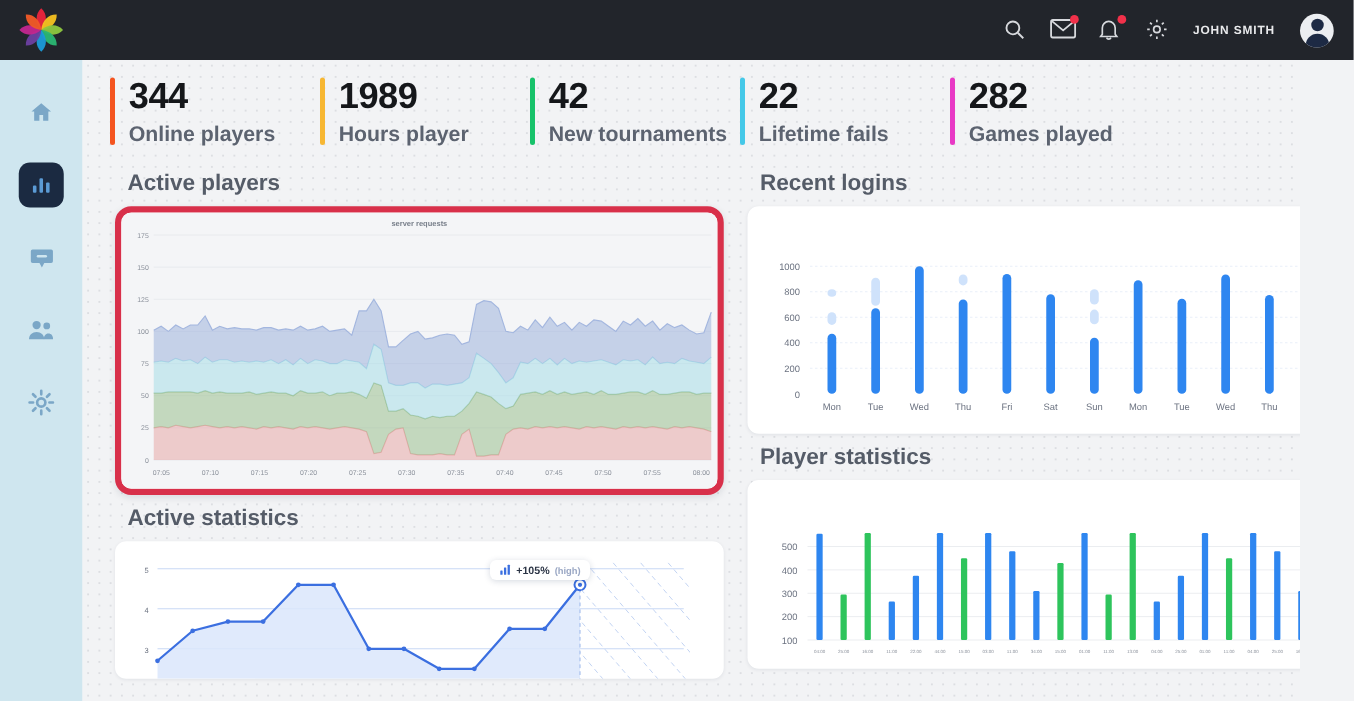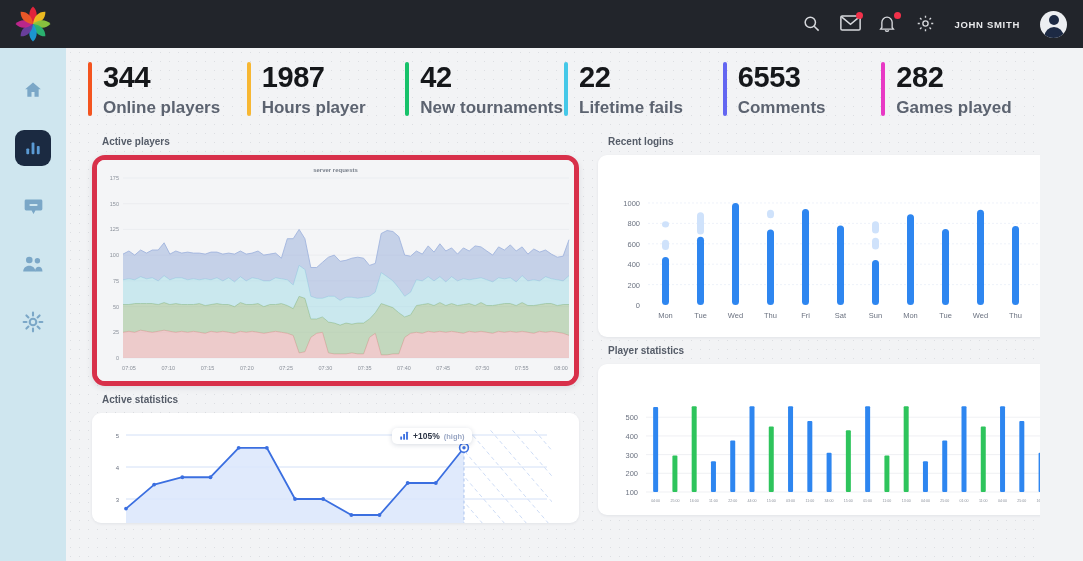--- a/index.html
+++ b/index.html
@@ -88,21 +88,21 @@
     font-size: 29px; font-weight: 700; color: #15171a;
     line-height: 1.05; letter-spacing: -.4px;
   }
   .stat-label { font-size: 17px; color: #5c6370; margin-top: 6px; font-weight: 600; }
 
   
   .panels { display: flex; padding: 10px 16px 0 26px; gap: 19px; }
   .col-left { width: 487px; }
   .col-right { width: 487px; }
   .panel-title {
-    font-size: 10px; color: #555c68; font-weight: 700;
+    font-size: 18px; color: #555c68; font-weight: 700;
     margin: 8px 0 8px 10px;
   }
   .card {
     background: #fff; border-radius: 9px;
     box-shadow: 0 1px 3px rgba(20,30,50,.07);
     position: relative; overflow: hidden;
   }
   .card.highlighted {
     border: 5px solid #d8304a; border-radius: 13px;
     box-shadow: 0 2px 6px rgba(20,30,50,.10);
@@ -238,48 +238,41 @@
         <div class="stat-bar" style="background: rgb(244, 84, 31);"></div>
         <div>
           <div class="stat-num">344</div>
           <div class="stat-label">Online players</div>
         </div>
       </div>
 
       <div class="stat">
         <div class="stat-bar" style="background: rgb(247, 183, 51);"></div>
         <div>
-          <div class="stat-num">1987</div>
+          <div class="stat-num">1989</div>
           <div class="stat-label">Hours player</div>
         </div>
       </div>
 
       <div class="stat">
         <div class="stat-bar" style="background: rgb(23, 194, 106);"></div>
         <div>
           <div class="stat-num">42</div>
           <div class="stat-label">New tournaments</div>
         </div>
       </div>
 
       <div class="stat">
         <div class="stat-bar" style="background: rgb(69, 200, 232);"></div>
         <div>
           <div class="stat-num">22</div>
           <div class="stat-label">Lifetime fails</div>
         </div>
       </div>
 
-      <div class="stat">
-        <div class="stat-bar" style="background: rgb(99, 102, 241);"></div>
-        <div>
-          <div class="stat-num">6553</div>
-          <div class="stat-label">Comments</div>
-        </div>
-      </div>
 
       <div class="stat">
         <div class="stat-bar" style="background: rgb(232, 57, 197);"></div>
         <div>
           <div class="stat-num">282</div>
           <div class="stat-label">Games played</div>
         </div>
       </div>
     </div>
 

